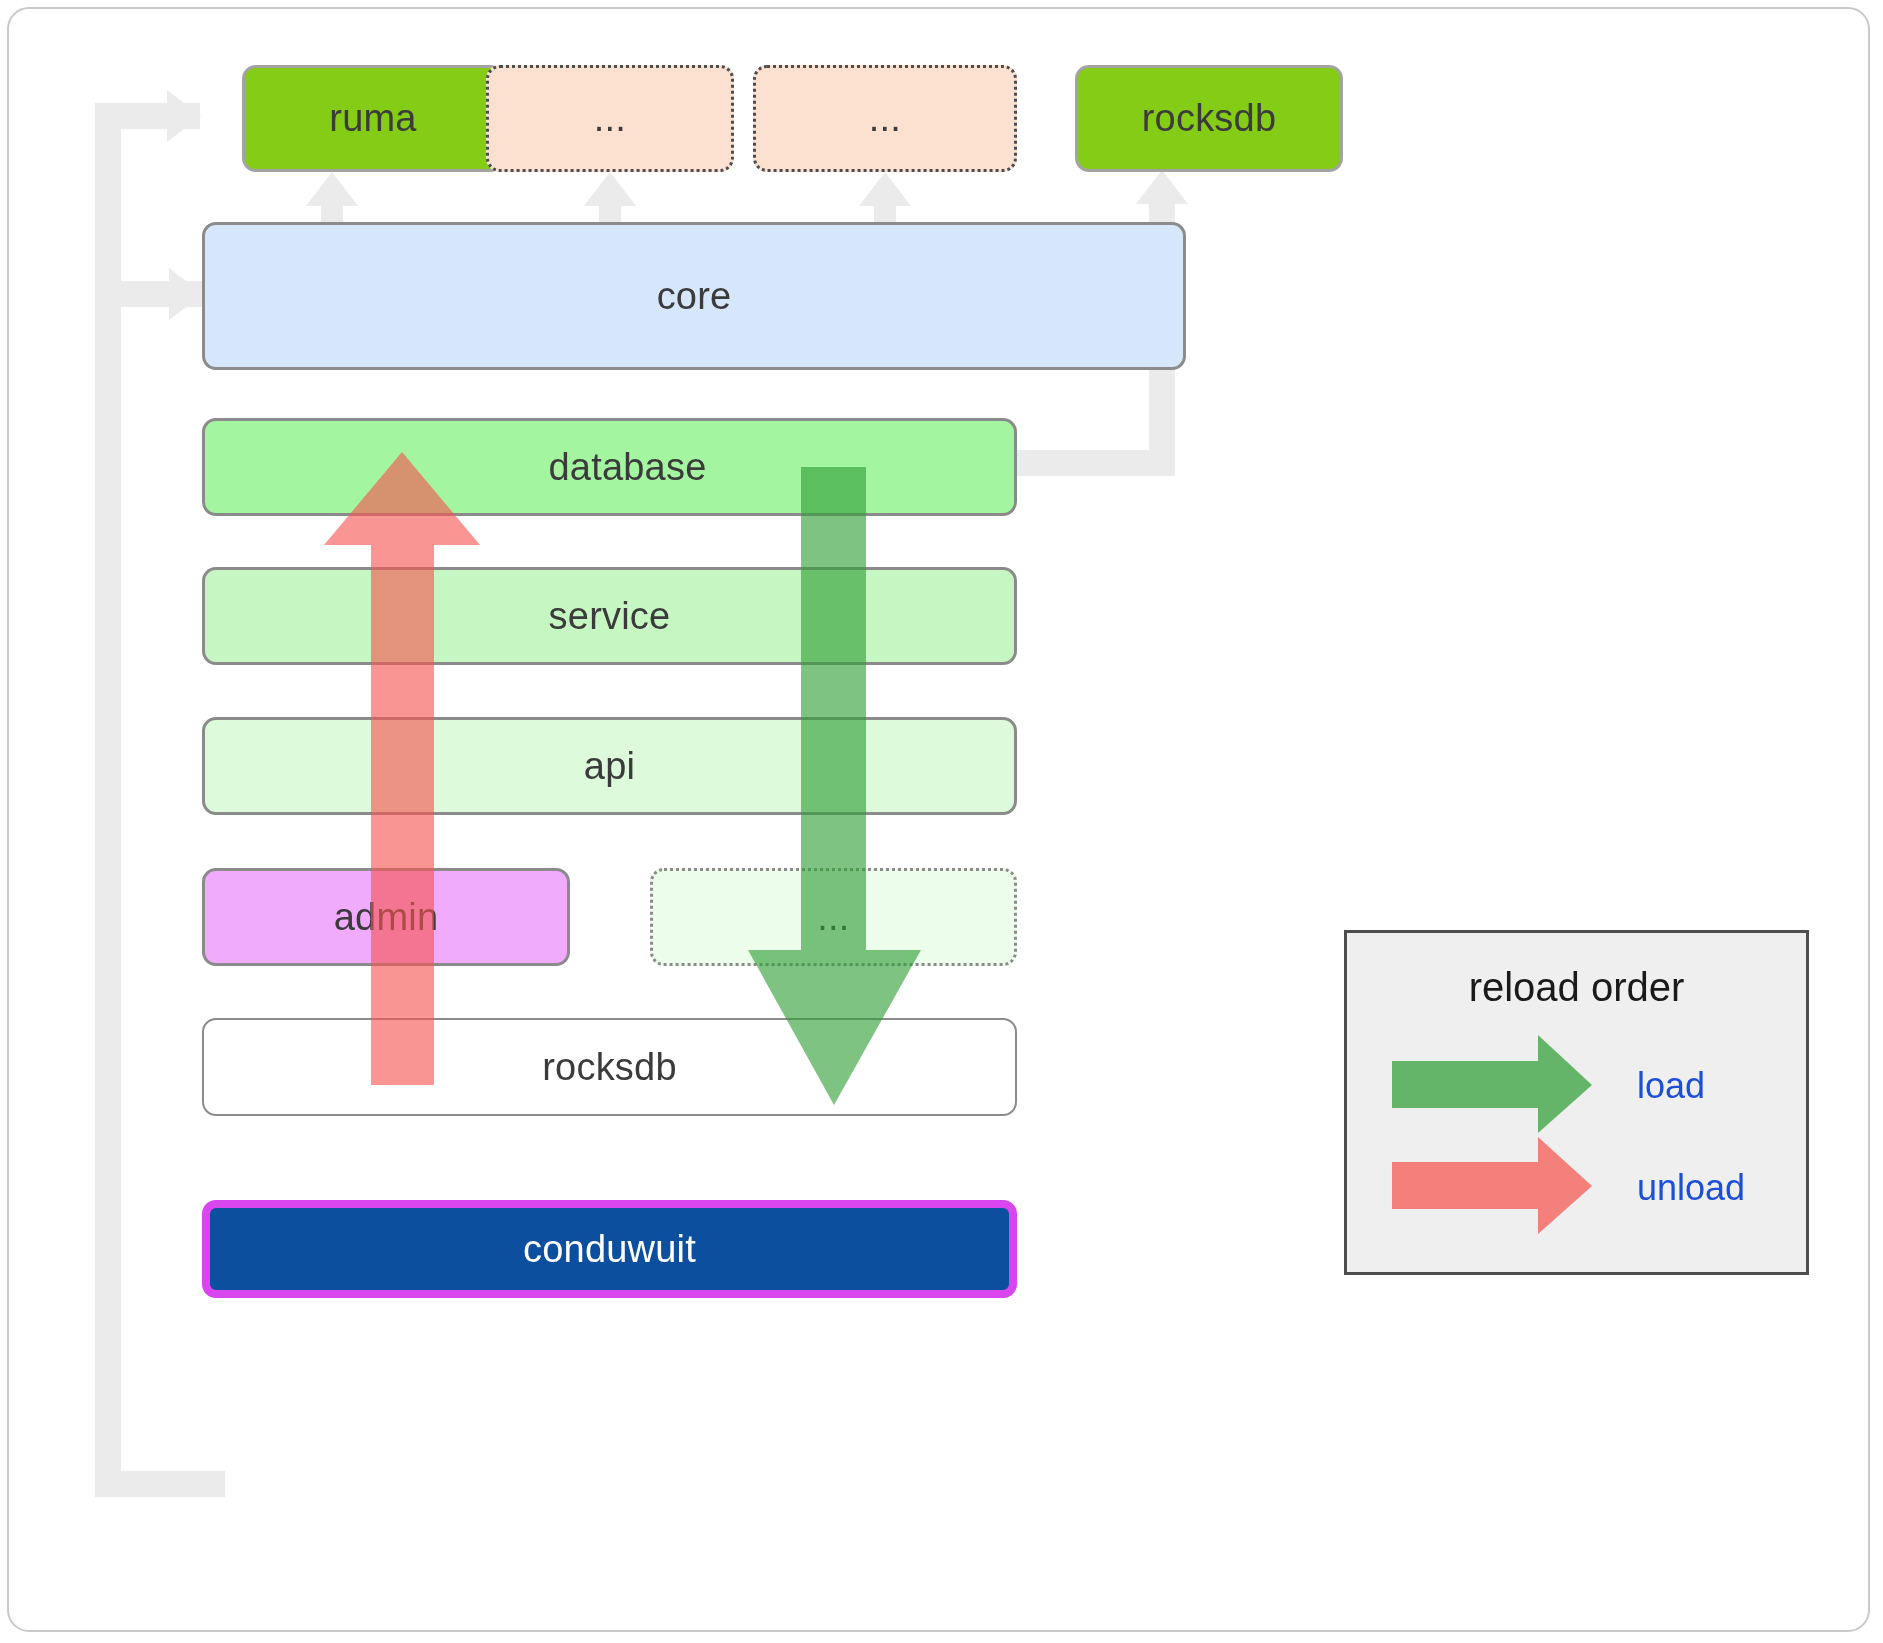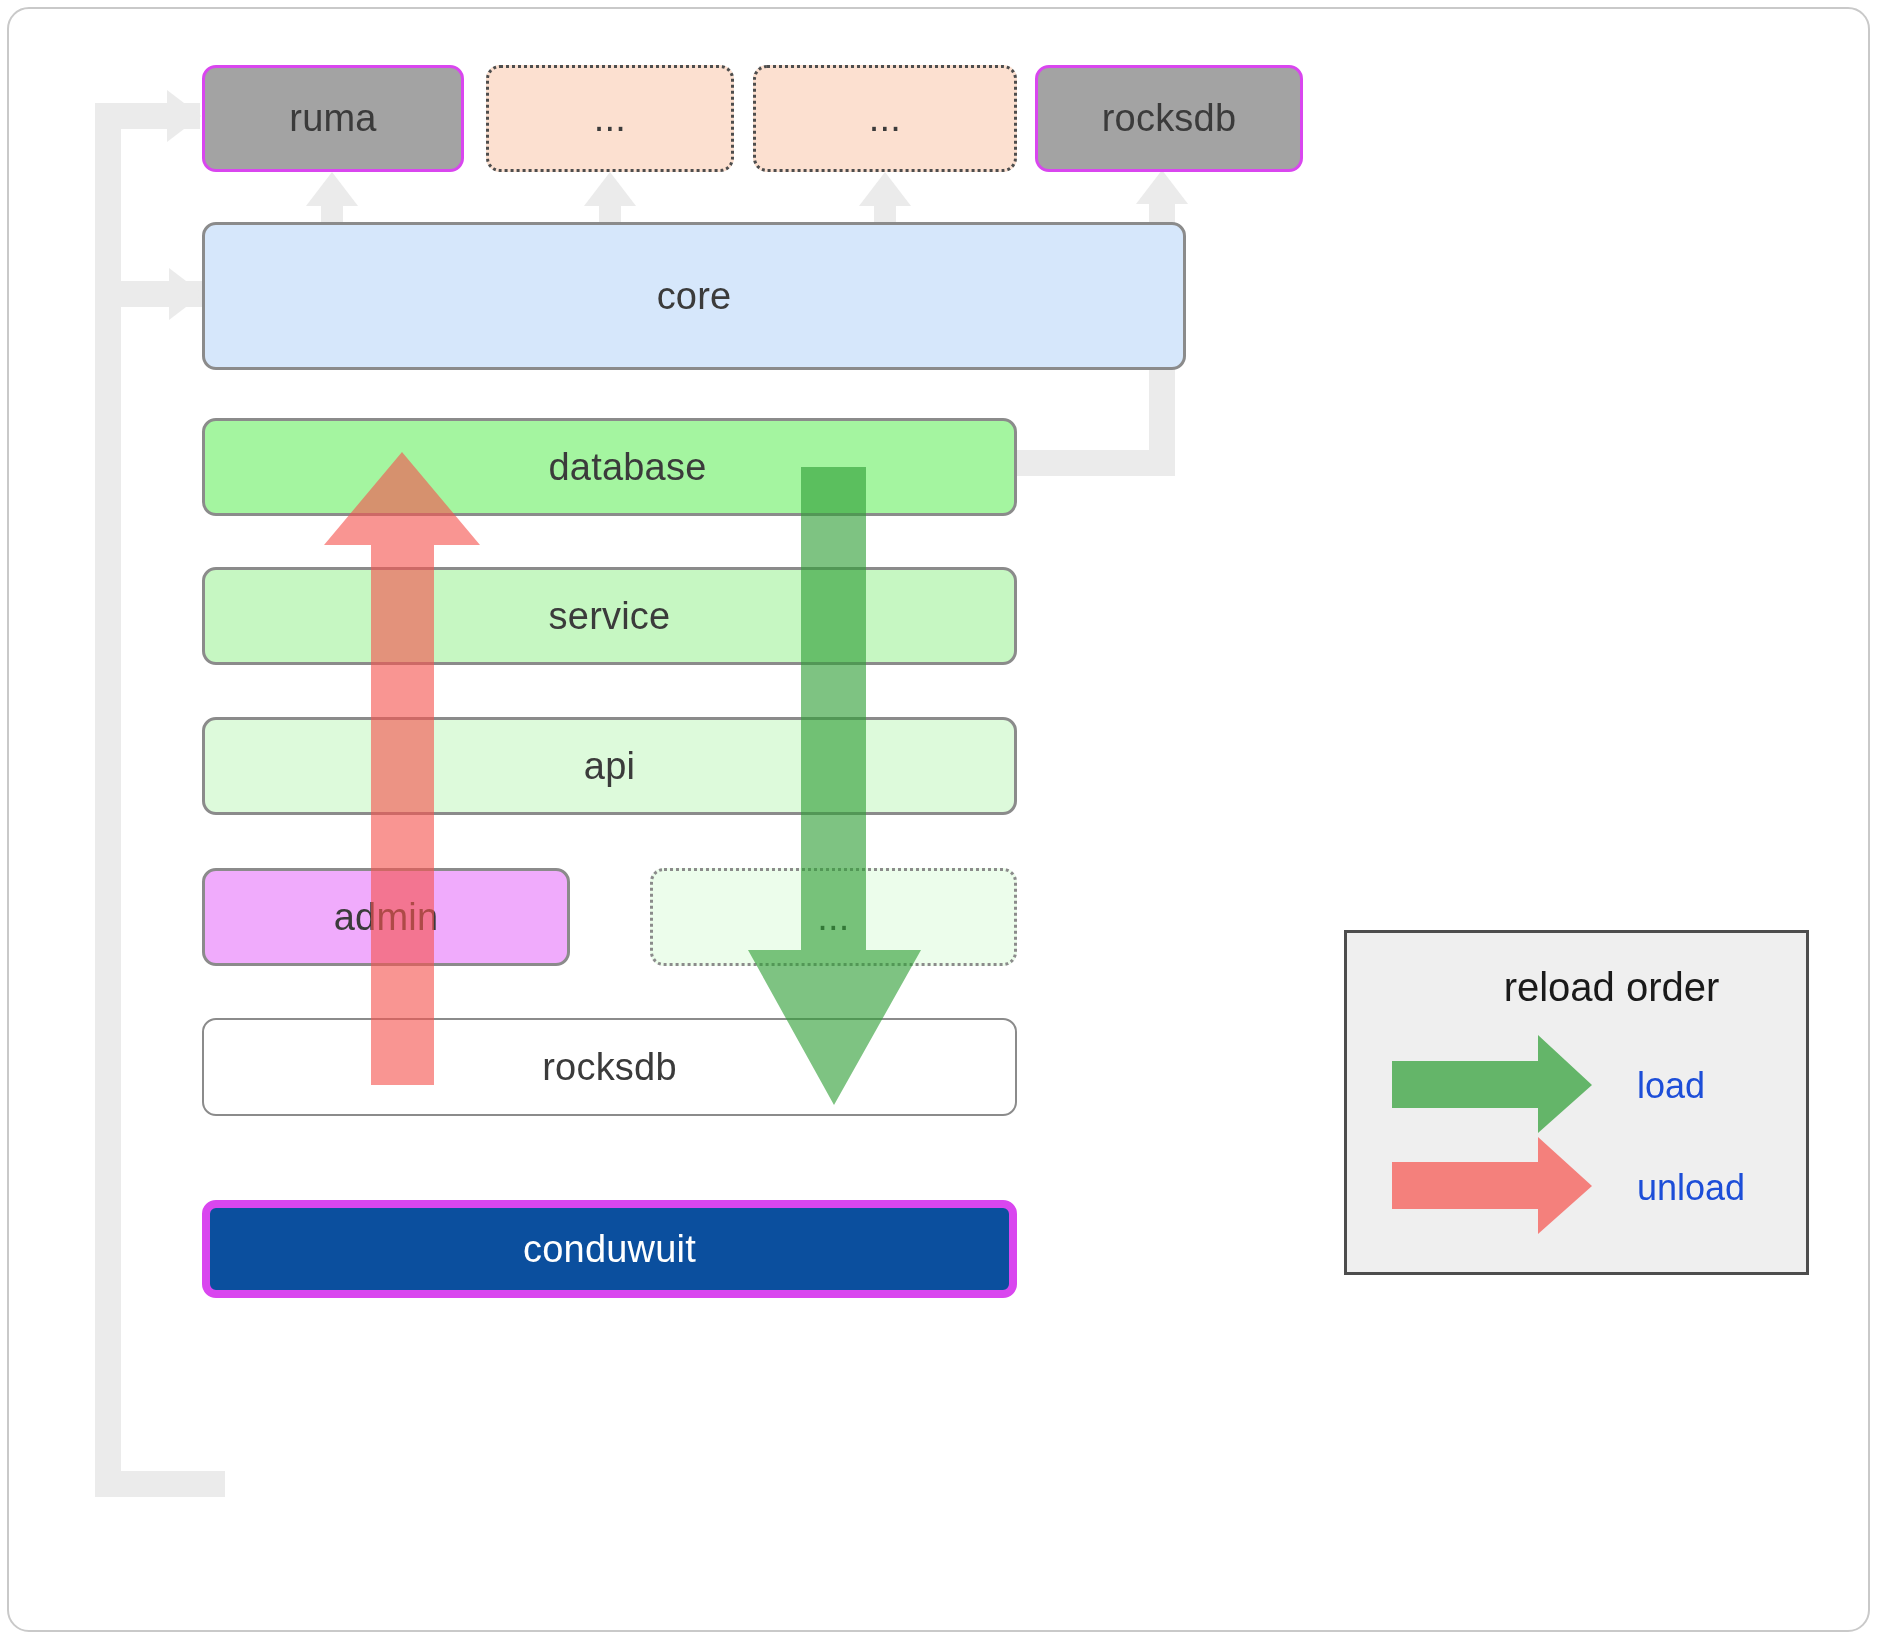--- a/index.html
+++ b/index.html
@@ -13,21 +13,21 @@
 
   .node{
     position:absolute;box-sizing:border-box;
     display:flex;align-items:center;justify-content:center;
     border-radius:14px;
     font-size:38px;color:#3b3b3b;
     letter-spacing:.2px;
   }
 
   
-  .orange-solid{background:#a3a3a3;border:3px solid #d946ef;}
+  .orange-solid{background:#84cc16;border:3px solid #a3a3a3;margin-left:40px;}
   .orange-dotted{background:#fce0d0;border:3px dotted #4d4d4d;}
 
   .blue-core{background:#d6e7fb;border:3px solid #8b8b8b;}
   .green-db{background:#a4f5a0;border:3px solid #8b8b8b;padding-left:36px;}
   .green-service{background:#c6f7c2;border:3px solid #8b8b8b;}
   .green-api{background:#ddfadb;border:3px solid #8b8b8b;}
   .green-admin{background:#f0abfc;border:3px solid #8b8b8b;}
   .green-dots{background:#ecfdeb;border:3px dotted #8b8b8b;}
   .white-router{background:#ffffff;border:2px solid #8b8b8b;}
   .navy{background:#0b4f9e;border:8px solid #d946ef;color:#ffffff;font-weight:normal;}
@@ -138,21 +138,21 @@
     <g opacity="0.62">
       <path d="M 371 1085 L 434 1085 L 434 545 L 480 545 L 402 452 L 324 545 L 371 545 Z" fill="#f5544f"></path>
     </g>
 
     <g opacity="0.62">
       <path d="M 801 467 L 866 467 L 866 950 L 921 950 L 834 1105 L 748 950 L 801 950 Z" fill="#2e9e35"></path>
     </g>
   </svg>
 
   <div class="legend-box" style="left:1344px;top:930px;width:465px;height:345px;">
-    <div class="legend-title" style="top:32px;padding-left:35px;">reload order</div>
+    <div class="legend-title" style="top:32px;">reload order</div>
 
     <svg width="465" height="345" viewBox="0 0 465 345" xmlns="http://www.w3.org/2000/svg" style="position:absolute;left:0;top:0;">
 
       <g opacity="0.72">
         <path d="M 45 128 L 191 128 L 191 102 L 245 152 L 191 200 L 191 175 L 45 175 Z" fill="#2e9e35"></path>
       </g>
 
       <g opacity="0.72">
         <path d="M 45 229 L 191 229 L 191 204 L 245 253 L 191 301 L 191 276 L 45 276 Z" fill="#f5544f"></path>
       </g>

